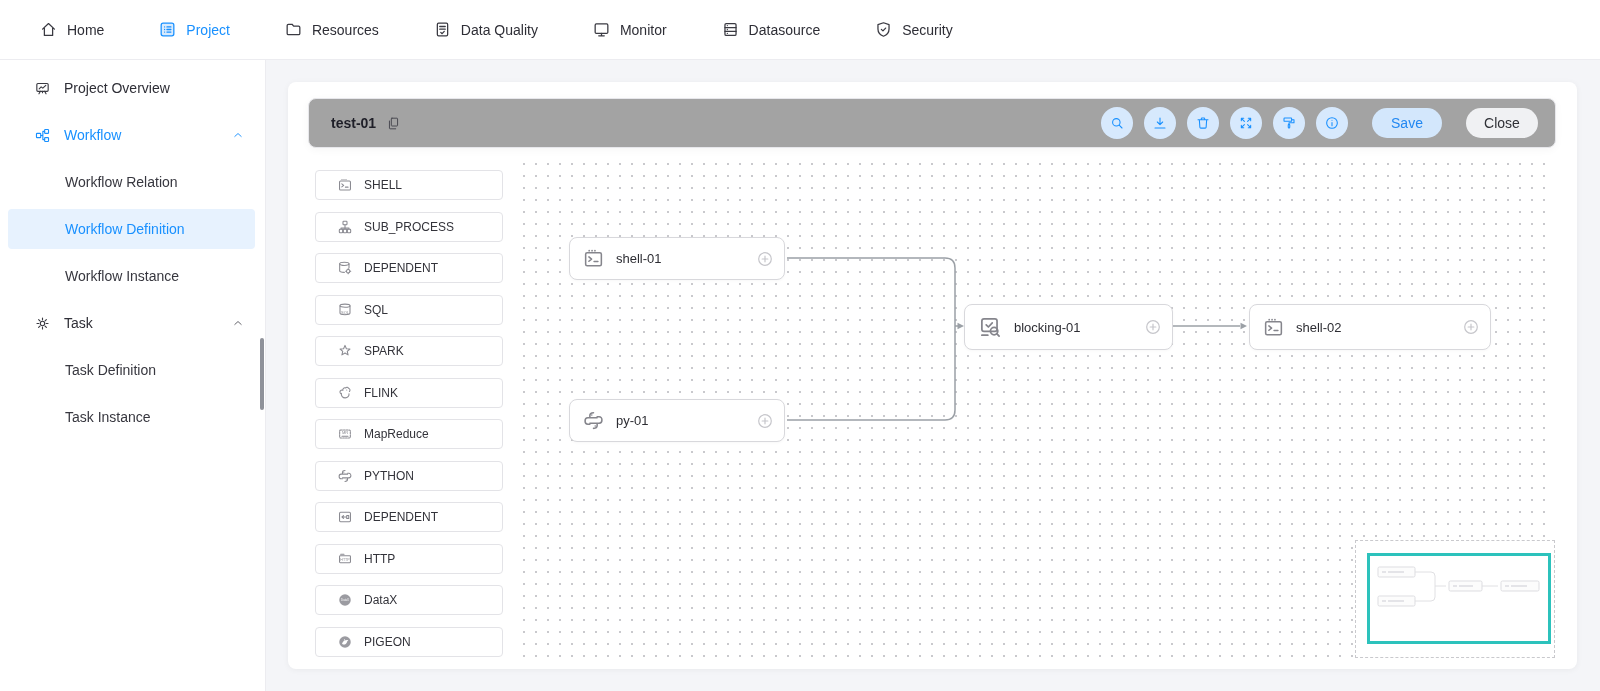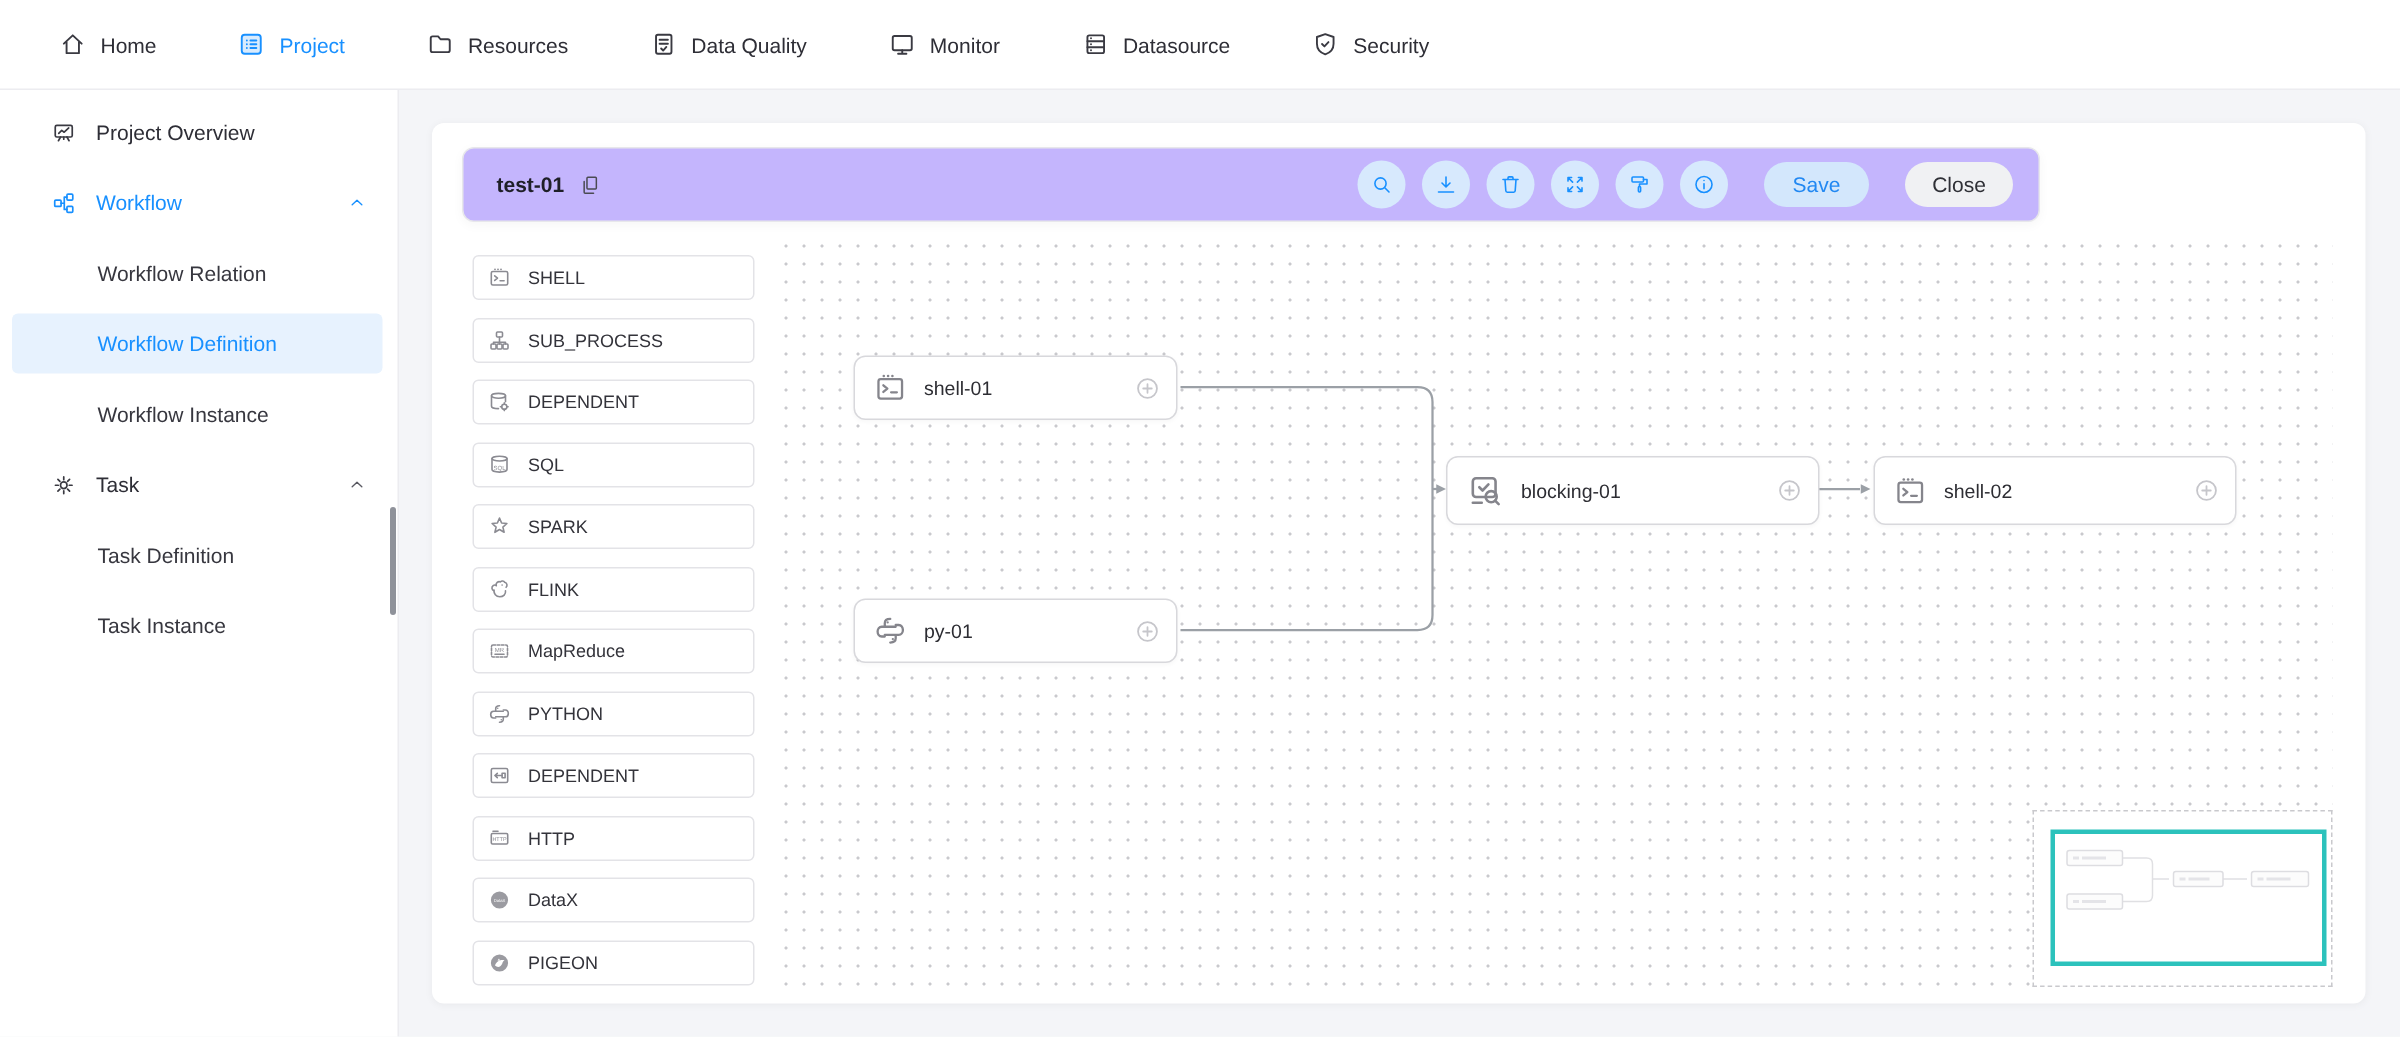--- a/index.html
+++ b/index.html
@@ -37,39 +37,39 @@
   .side-sub.active { background:#e7f2fe; color:#1890ff; }
   .side-scrollbar { position:absolute; right:1px; top:278px; width:4px; height:72px;
     background:#8f929a; border-radius:2px; }
 
   
   .page { position:absolute; left:266px; top:60px; right:0; bottom:0; background:#f4f5f8; }
   .card { position:absolute; left:22px; top:22px; width:1289px; height:587px; background:#fff;
     border-radius:8px; box-shadow:0 1px 6px rgba(0,0,0,.05); }
 
   
-  .dag-toolbar { position:absolute; left:20px; top:16px; width:1052px; height:50px;
+  .dag-toolbar { position:absolute; left:20px; top:16px; width:1248px; height:50px;
     border:1px solid #e7e7eb; border-radius:8px; box-shadow:0 2px 8px rgba(0,0,0,.04);
-    display:flex; align-items:center; padding:0 17px 0 22px; background:#c4b5fd; z-index:10; }
+    display:flex; align-items:center; padding:0 17px 0 22px; background:#a3a3a3; z-index:10; }
   .dag-title { font-size:14px; font-weight:700; color:#1f1f28; }
   .copy-btn { width:15px; height:15px; color:#4a4a52; margin-left:10px; cursor:pointer; }
   .tool-group { margin-left:auto; display:flex; align-items:center; gap:11px; }
   .circle-btn { width:32px; height:32px; border-radius:50%; background:#d7e9fd; color:#1890ff;
     display:flex; align-items:center; justify-content:center; cursor:pointer; border:none; }
   .circle-btn svg { width:16px; height:16px; }
   .pill { height:30px; border-radius:15px; border:none; font-size:14px; cursor:pointer;
     font-family:"Liberation Sans", sans-serif; display:flex; align-items:center; justify-content:center; }
   .pill.save { width:70px; background:#d3e7fc; color:#2288f2; margin-left:13px; }
   .pill.close { width:72px; background:#f0f1f3; color:#2f3036; margin-left:13px; }
 
   
   .task-list { position:absolute; left:27px; top:88px; width:188px; display:flex;
     flex-direction:column; gap:11.5px; }
   .task-item { height:30px; background:#fff; border:1px solid #e3e3e7; border-radius:4px;
-    display:flex; align-items:center; padding-left:9px; gap:11px; cursor:grab; }
+    display:flex; align-items:center; padding-left:21px; gap:11px; cursor:grab; }
   .task-item .ticon { width:16px; height:16px; color:#8b8b92; flex:0 0 auto; }
   .task-item .tlabel { font-size:12px; color:#33333a; }
 
   
   .canvas { position:absolute; left:227px; top:73px; width:1040px; height:507px;
     background-image:radial-gradient(circle, #c9c9cd 1px, transparent 1.1px);
     background-size:12px 12px; background-position:3px 3px; }
   .edges { position:absolute; left:0; top:0; width:100%; height:100%; }
 
   .node { position:absolute; height:43px; background:#fff; border:1px solid #d8d8dc;
@@ -474,21 +474,21 @@
       </div>
       <div class="node" style="left:54px; top:244px; width:216px;">
         <svg class="nodeicon">
             <use href="#i-python"></use>
           </svg>
         <span class="nodelabel">py-01</span>
         <svg class="plus">
             <use href="#i-plus"></use>
           </svg>
       </div>
-      <div class="node" style="left:449px; top:149px; width:249px; height:46px;text-align:right;">
+      <div class="node" style="left:449px; top:149px; width:209px; height:46px;text-align:right;">
         <svg class="nodeicon" style="width:26px;height:26px">
             <use href="#i-blocking"></use>
           </svg>
         <span class="nodelabel">blocking-01</span>
         <svg class="plus">
             <use href="#i-plus"></use>
           </svg>
       </div>
       <div class="node" style="left:734px; top:149px; width:242px; height:46px;">
         <svg class="nodeicon">

